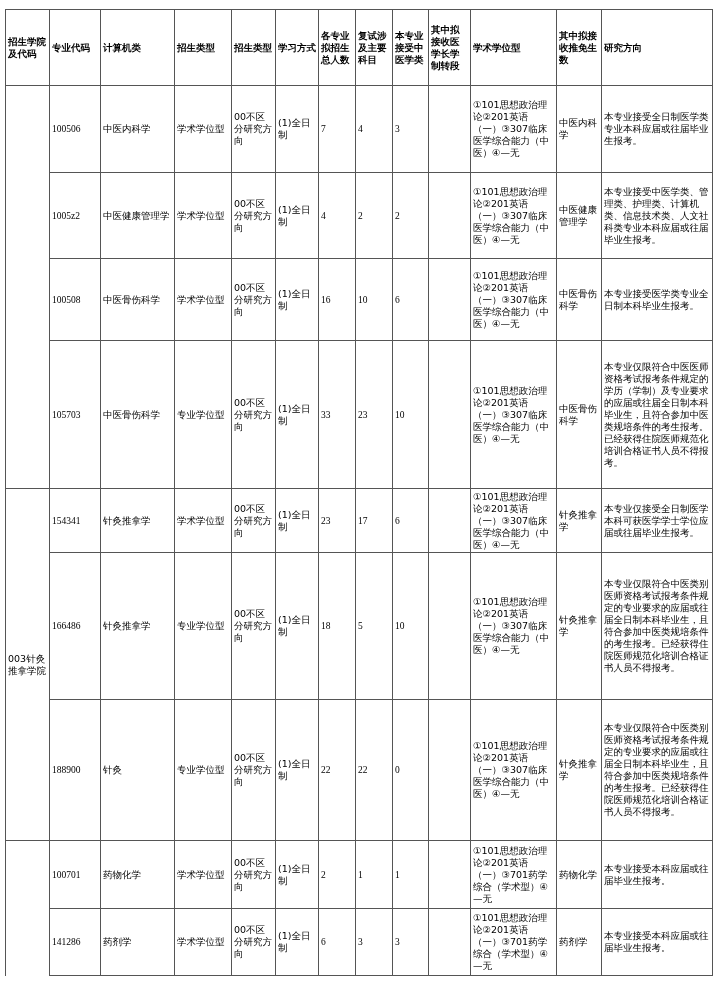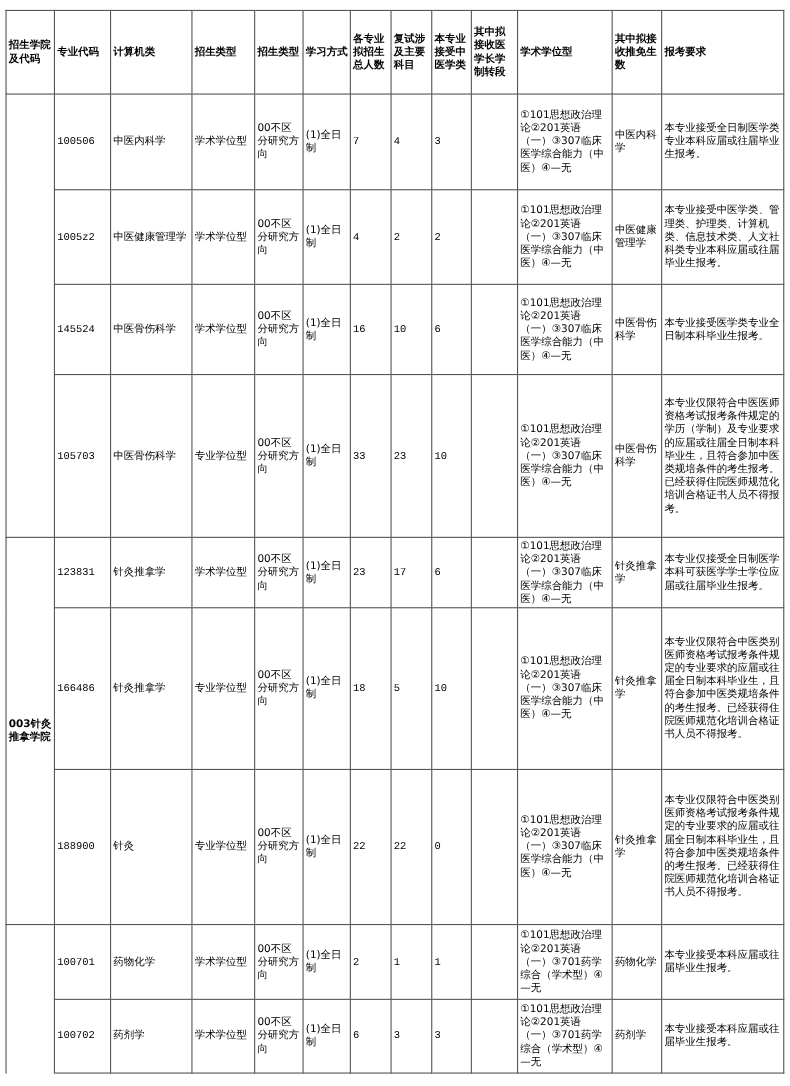--- a/index.html
+++ b/index.html
@@ -14,21 +14,21 @@
   table.grid td, table.grid th {
     border: 1px solid #555;
     padding: 0 2px;
     vertical-align: middle;
     text-align: left;
     font-weight: normal;
     word-break: break-all;
     overflow: hidden;
   }
   table.grid th { font-weight: bold; }
-  .num { font-family: Liberation Mono, monospace; }
+  .num { font-family: Liberation Serif, serif; }
   td.college { vertical-align: bottom; padding-bottom: 2px; }
   td.college.empty { border-bottom: 1px solid #555; }
 </style>
 </head>
 <body>
 
 <table class="grid">
   <colgroup>
     <col style="width:44px">
     <col style="width:51px">
@@ -51,21 +51,21 @@
       <th>计算机类</th>
       <th>招生类型</th>
       <th>招生类型</th>
       <th>学习方式</th>
       <th>各专业拟招生总人数</th>
       <th>复试涉及主要科目</th>
       <th>本专业接受中医学类</th>
       <th>其中拟接收医学长学制转段</th>
       <th>学术学位型</th>
       <th>其中拟接收推免生数</th>
-      <th>报考要求</th>
+      <th>研究方向</th>
     </tr>
   </thead>
   <tbody>
 
     <tr style="height:87px">
       <td rowspan="4" class="college empty"></td>
       <td class="num">100506</td>
       <td>中医内科学</td>
       <td>学术学位型</td>
       <td>00不区分研究方向</td>
@@ -86,21 +86,21 @@
       <td>(1)全日制</td>
       <td class="num">4</td>
       <td class="num">2</td>
       <td class="num">2</td>
       <td></td>
       <td>①101思想政治理论②201英语（一）③307临床医学综合能力（中医）④—无</td>
       <td>中医健康管理学</td>
       <td>本专业接受中医学类、管理类、护理类、计算机类、信息技术类、人文社科类专业本科应届或往届毕业生报考。</td>
     </tr>
     <tr style="height:82px">
-      <td class="num">145524</td>
+      <td class="num">100508</td>
       <td>中医骨伤科学</td>
       <td>学术学位型</td>
       <td>00不区分研究方向</td>
       <td>(1)全日制</td>
       <td class="num">16</td>
       <td class="num">10</td>
       <td class="num">6</td>
       <td></td>
       <td>①101思想政治理论②201英语（一）③307临床医学综合能力（中医）④—无</td>
       <td>中医骨伤科学</td>
@@ -115,22 +115,22 @@
       <td class="num">33</td>
       <td class="num">23</td>
       <td class="num">10</td>
       <td></td>
       <td>①101思想政治理论②201英语（一）③307临床医学综合能力（中医）④—无</td>
       <td>中医骨伤科学</td>
       <td>本专业仅限符合中医医师资格考试报考条件规定的学历（学制）及专业要求的应届或往届全日制本科毕业生，且符合参加中医类规培条件的考生报考。已经获得住院医师规范化培训合格证书人员不得报考。</td>
     </tr>
 
     <tr style="height:64px">
-      <td rowspan="3" class="college" style="vertical-align:middle;font-weight:bold;">003针灸推拿学院</td>
-      <td class="num">123831</td>
+      <td rowspan="3" class="college" style="vertical-align:middle;">003针灸推拿学院</td>
+      <td class="num">154341</td>
       <td>针灸推拿学</td>
       <td>学术学位型</td>
       <td>00不区分研究方向</td>
       <td>(1)全日制</td>
       <td class="num">23</td>
       <td class="num">17</td>
       <td class="num">6</td>
       <td></td>
       <td>①101思想政治理论②201英语（一）③307临床医学综合能力（中医）④—无</td>
       <td>针灸推拿学</td>
@@ -174,21 +174,21 @@
       <td>(1)全日制</td>
       <td class="num">2</td>
       <td class="num">1</td>
       <td class="num">1</td>
       <td></td>
       <td>①101思想政治理论②201英语（一）③701药学综合（学术型）④—无</td>
       <td>药物化学</td>
       <td>本专业接受本科应届或往届毕业生报考。</td>
     </tr>
     <tr style="height:67px">
-      <td class="num">100702</td>
+      <td class="num">141286</td>
       <td>药剂学</td>
       <td>学术学位型</td>
       <td>00不区分研究方向</td>
       <td>(1)全日制</td>
       <td class="num">6</td>
       <td class="num">3</td>
       <td class="num">3</td>
       <td></td>
       <td>①101思想政治理论②201英语（一）③701药学综合（学术型）④—无</td>
       <td>药剂学</td>

